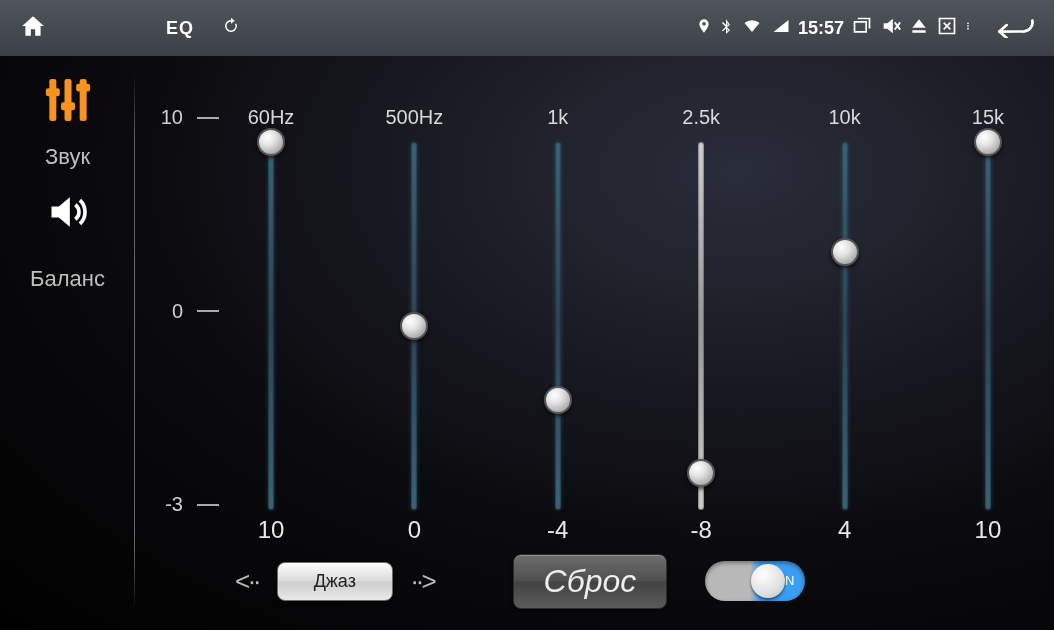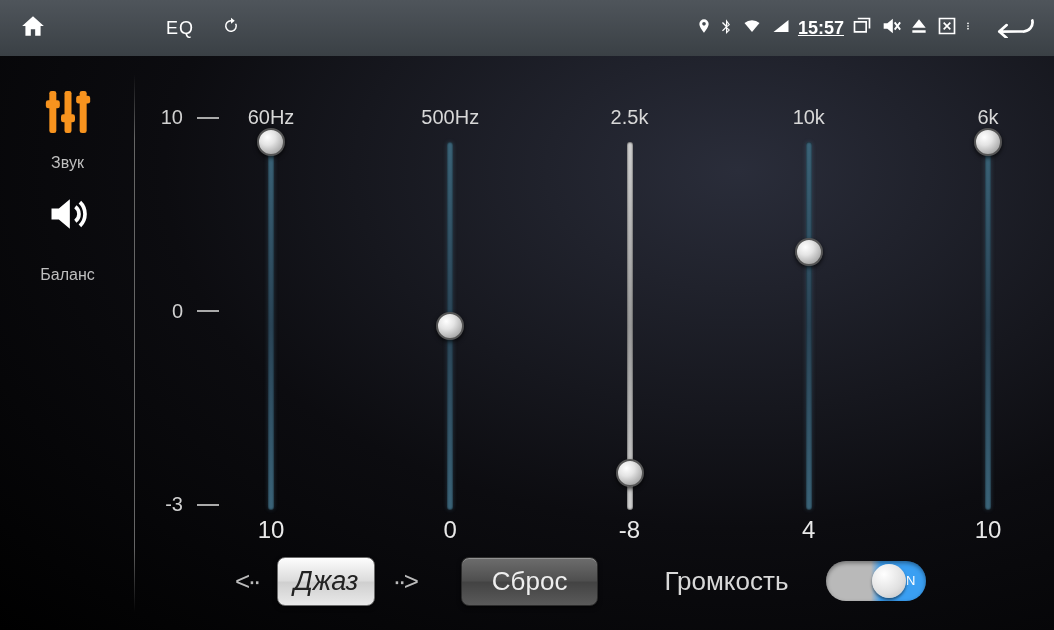--- a/index.html
+++ b/index.html
@@ -6,38 +6,38 @@
   body { width: 1054px; height: 630px; background: #000; overflow: hidden; }
 
   
   .topbar {
     width: 100%; height: 56px;
     background: linear-gradient(to bottom,#4f555b 0%,#3a4045 100%);
     display: flex; align-items: center; color: #fff; font-size: 18px;
     padding: 0 18px;
   }
   .topbar .home-icon { width: 30px; }
-  .topbar .eq-label { margin-left: 118px; font-weight: normal; letter-spacing: 1px; }
+  .topbar .eq-label { margin-left: 118px; font-weight: bold; letter-spacing: 1px; }
   .topbar .loop-icon  { margin-left: 28px; }
-  .topbar .right-cluster { margin-left: auto; display:flex; align-items:center; gap:6px;text-decoration:underline; }
+  .topbar .right-cluster { margin-left: auto; display:flex; align-items:center; gap:6px; }
   .topbar svg { fill: #fff; }
 
   
   .content {
     position: relative;
     width: 100%; height: 574px;
     background: radial-gradient(ellipse at 70% 20%, #2a2d3a 0%, #0c0c10 55%, #000 100%);
     display:flex;
   }
 
   
   .sidebar {
-    width: 135px; padding-top: 28px;
+    width: 135px; padding-top: 16px;
     display:flex; flex-direction:column; align-items:center; gap:10px;
-    color:#fff; font-size:16px;
+    color:#fff; font-size:22px;
     position:relative;
   }
   .sidebar .sliders-icon svg { fill:#f7931e; }
   .sidebar .sound-label  { color:#bfbfbf; }
   .sidebar .balance-label{ color:#bfbfbf; margin-top:16px; }
   .sidebar::after{
     content:""; position:absolute; top:18px; bottom:18px; right:0; width:1px;
     background:linear-gradient(to bottom, transparent 0%, #666 12%, #666 88%, transparent 100%);
   }
 
@@ -77,34 +77,34 @@
     cursor:grab;
   }
   .band-value{ color:#e8e8e8; font-size:24px; height:30px; }
 
   
   .controls{
     height:70px; display:flex; align-items:center; padding-left:90px; gap:18px; color:#d8d8d8;
   }
   .arrow-btn{ color:#bbb; font-size:26px; background:none; border:none; cursor:pointer; letter-spacing:-2px;}
   .preset-btn{
-    padding:8px 16px; font-size:27px; color:#222;
+    padding:8px 36px; font-size:18px; color:#222;
     background:linear-gradient(to bottom,#fdfdfd 0%,#dcdcdc 48%,#cfcfcf 52%,#e9e9e9 100%);
     border:1px solid #6b6b6b; border-radius:8px;
     box-shadow:0 2px 4px rgba(0,0,0,.6), inset 0 1px 0 #fff;
     cursor:pointer;
-    font-style:italic;
   }
   .reset-btn{
-    margin-left:26px;
-    padding:8px 30px; font-size:26px; color:#eee;
+    margin-left:60px;
+    padding:8px 30px; font-size:32px; color:#eee;
     background:linear-gradient(to bottom,#6d6d6d 0%,#4f4f4f 48%,#434343 52%,#5a5a5a 100%);
     border:1px solid #2c2c2c; border-radius:8px;
     box-shadow:0 2px 4px rgba(0,0,0,.6), inset 0 1px 0 rgba(255,255,255,.25);
     cursor:pointer;
+    font-style:italic;
   }
   .vol-label{ margin-left:48px; font-size:26px; }
   .toggle{
     margin-left:20px; width:100px; height:40px; border-radius:20px;
     background:linear-gradient(to right,#b9b9b9 0%,#b9b9b9 45%,#3a9ff2 55%,#3a9ff2 100%);
     position:relative; cursor:pointer;
     box-shadow:inset 0 2px 4px rgba(0,0,0,.4);
   }
   .toggle .knob{
     position:absolute; top:3px; left:46px; width:34px; height:34px; border-radius:50%;
@@ -223,52 +223,59 @@
             <div class="band-value">10</div>
           </div>
           <div class="band" data-index="3">
             <div class="band-label">500Hz</div>
             <div class="track-wrap">
               <div class="track"></div>
               <div class="thumb" style="top:50%"></div>
             </div>
             <div class="band-value">0</div>
           </div>
+          <div class="band" data-index="4">
+            <div class="band-label">1k</div>
+            <div class="track-wrap">
+              <div class="track"></div>
+              <div class="thumb" style="top:70%"></div>
+            </div>
+            <div class="band-value">-4</div>
+          </div>
           <div class="band" data-index="5">
             <div class="band-label">2.5k</div>
             <div class="track-wrap">
               <div class="track"></div>
               <div class="thumb" style="top:90%"></div>
             </div>
             <div class="band-value">-8</div>
           </div>
           <div class="band" data-index="6">
             <div class="band-label">10k</div>
             <div class="track-wrap">
               <div class="track"></div>
               <div class="thumb" style="top:30%"></div>
             </div>
             <div class="band-value">4</div>
           </div>
           <div class="band" data-index="8">
-            <div class="band-label">6k</div>
+            <div class="band-label">15k</div>
             <div class="track-wrap">
               <div class="track"></div>
               <div class="thumb" style="top:0%"></div>
             </div>
             <div class="band-value">10</div>
           </div>
         </div>
     </div>
 
     <div class="controls">
       <button class="arrow-btn">&lt;∙∙</button>
       <button class="preset-btn">Джаз</button>
       <button class="arrow-btn">∙∙&gt;</button>
       <button class="reset-btn">Сброс</button>
-      <span class="vol-label">Громкость</span>
       <div class="toggle">
         <span class="on-text">ON</span>
         <div class="knob"></div>
       </div>
     </div>
   </div>
 </div>
 
 </body></html>

